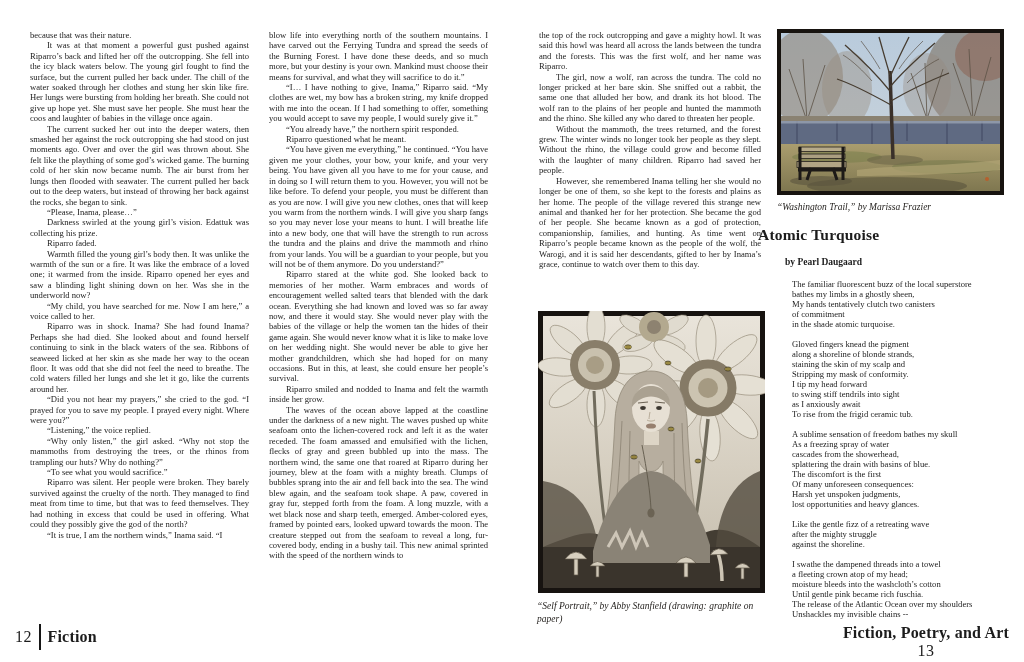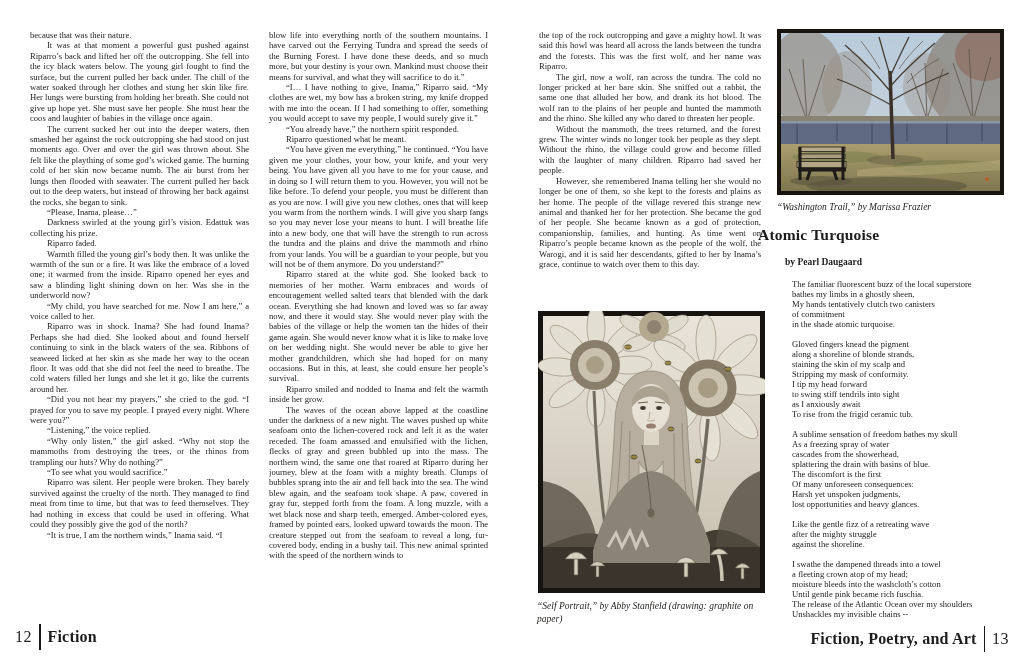--- a/index.html
+++ b/index.html
@@ -18,21 +18,21 @@
   .caption{position:absolute;font-style:italic;font-size:9.5px;line-height:12.5px;color:#201d1a;}
   .artwork-caption{left:537px;top:600px;width:234px;}
   .photo-caption{left:777px;top:201px;width:234px;}
   .poem-title{position:absolute;left:758px;top:226px;margin:0;font-size:15.5px;font-weight:bold;letter-spacing:.2px;}
   .poem-byline{position:absolute;left:777px;top:257px;font-size:9.5px;font-weight:bold;margin-left:8px;}
   .poem{position:absolute;left:777px;top:279px;width:234px;font-size:8.6px;line-height:10px;}
   .stanza{margin:0 0 10px 15px;}
   .footer{position:absolute;display:flex;align-items:center;}
   .footer .rule{display:inline-block;width:1.5px;background:#161616;height:26px;margin:0 7px;}
   .footer-left{left:15px;top:622px;height:30px;}
-  .footer-right{top:624px;right:15px;height:30px;}
+  .footer-right{top:624px;right:15px;height:30px;flex-direction:column;}
   .pagenum{font-size:16px;letter-spacing:.5px;}
   .seclabel{font-size:16px;font-weight:bold;letter-spacing:.2px;}
   svg{display:block;}
 </style>
 </head>
 <body>
 
 <div class="spread">
 
   <section>

